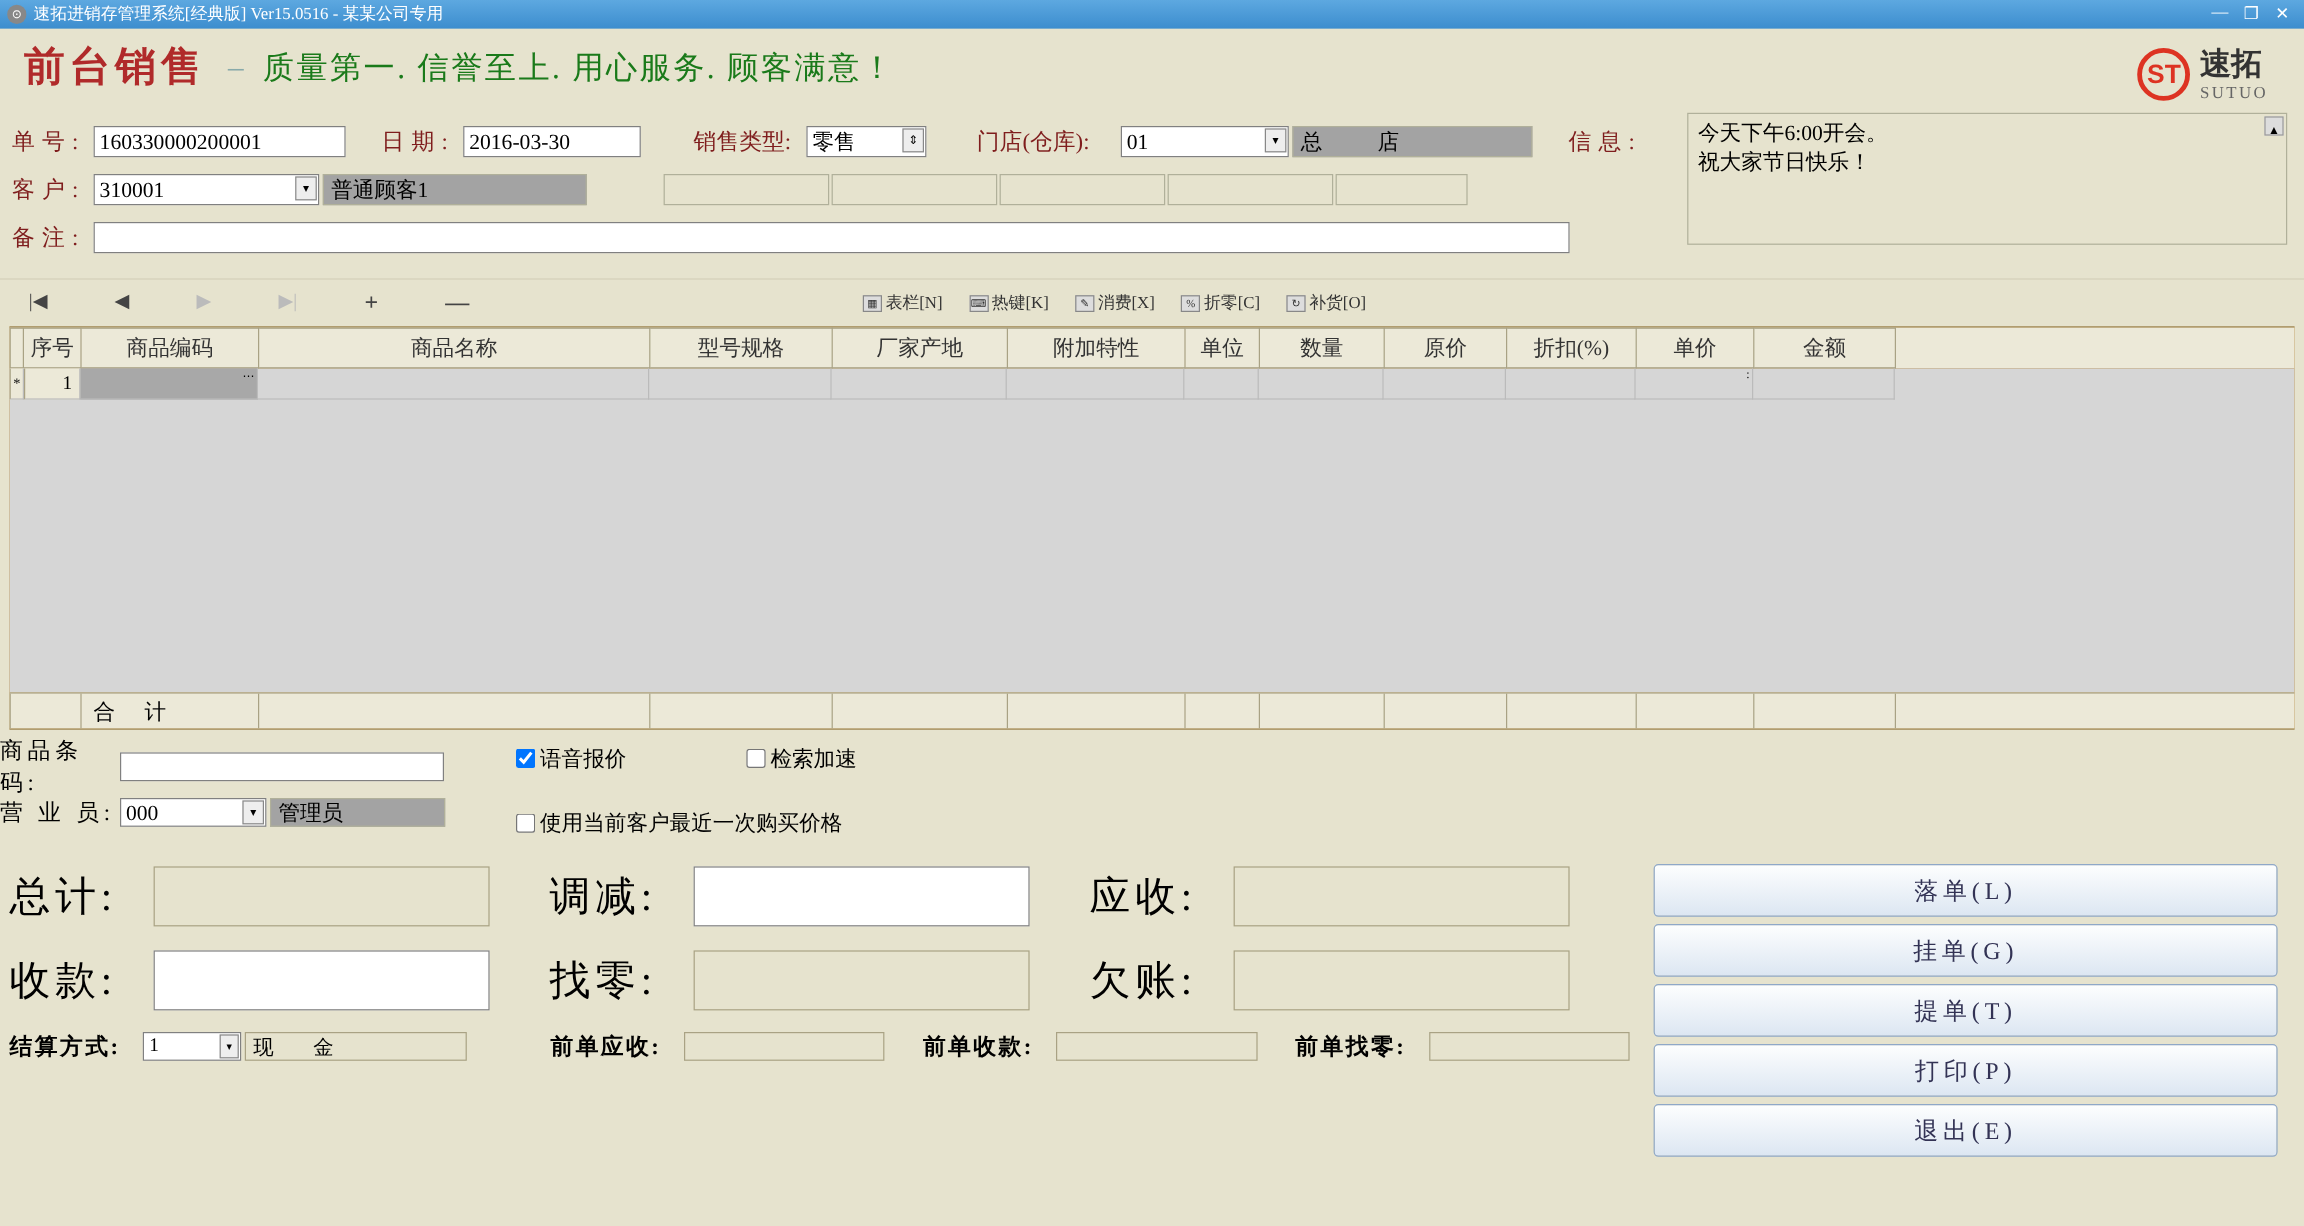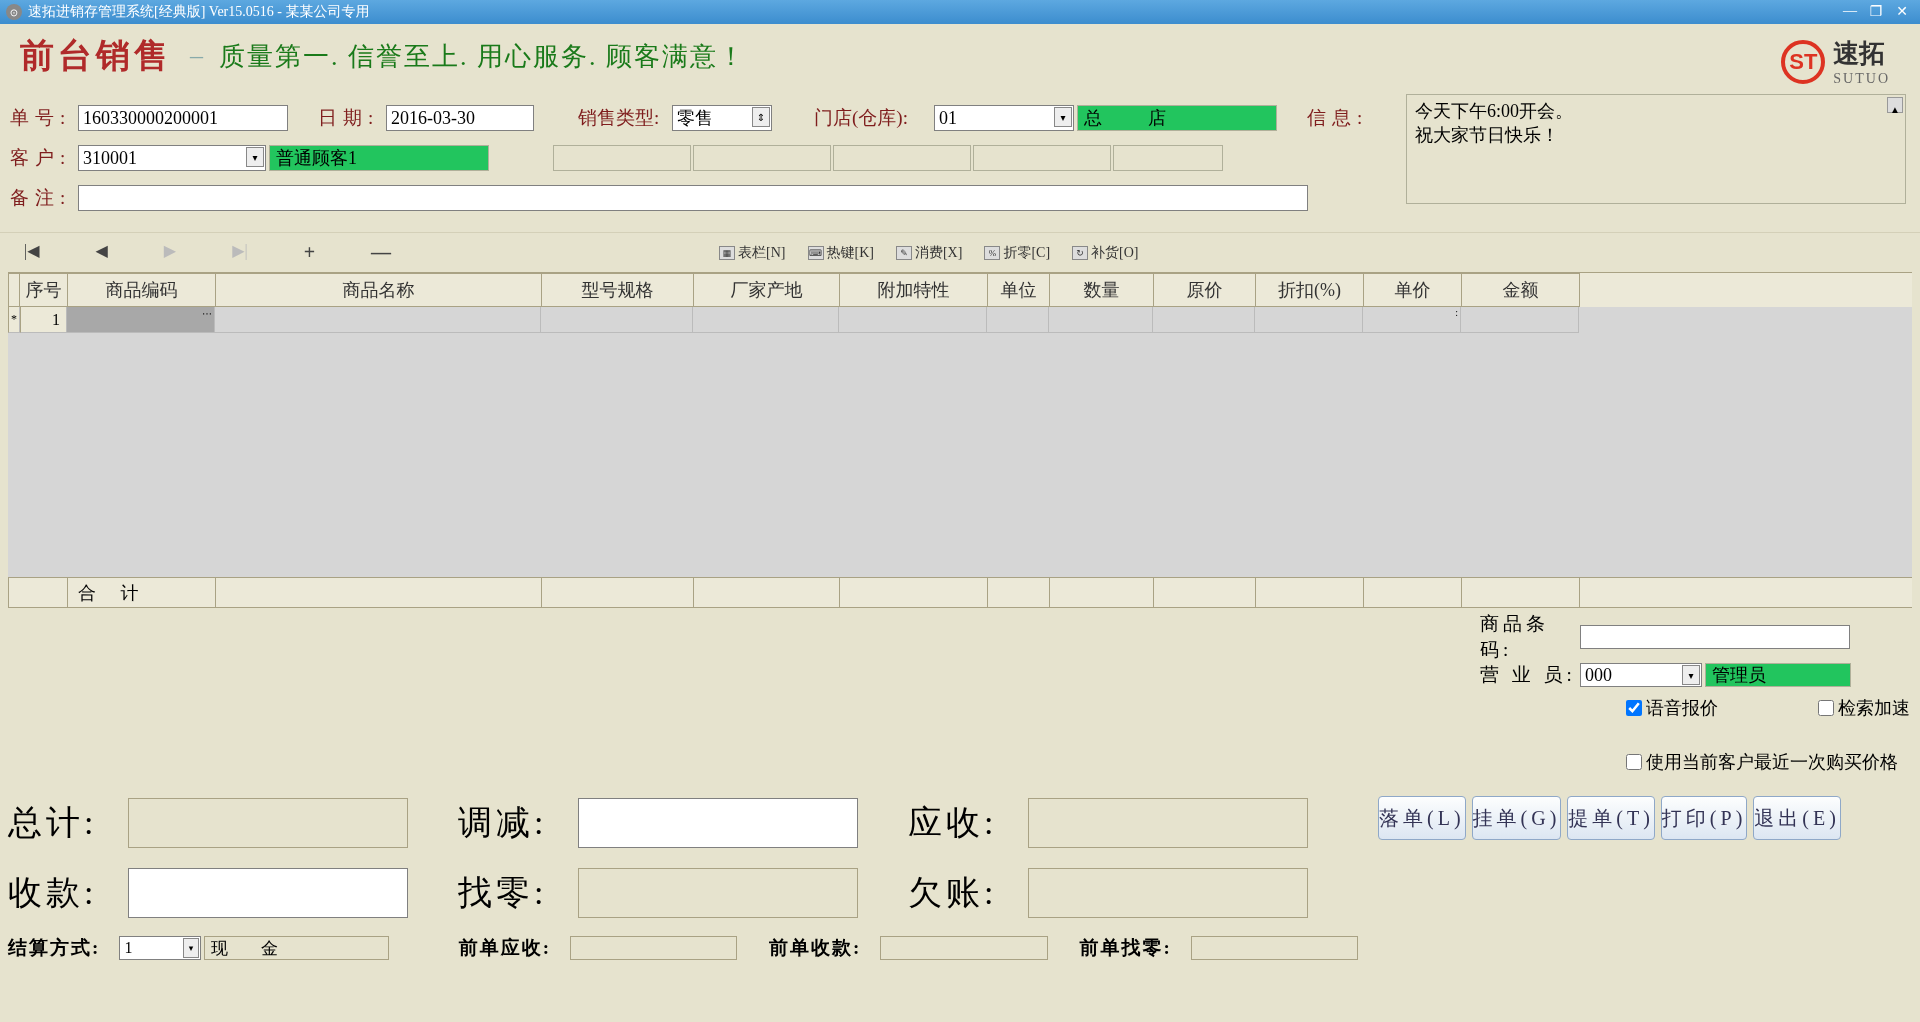--- a/index.html
+++ b/index.html
@@ -23,21 +23,21 @@
 .logo-right .logo-en { font-size: 14px; color: #666; letter-spacing: 2px; }
 
 
 .form-area { padding: 10px 10px 6px 10px; position: relative; }
 .row { display: flex; align-items: center; height: 40px; }
 .label { font-size: 19px; color: #7f1d1d; width: 68px; text-align: left; letter-spacing: 6px; }
 .label-narrow { letter-spacing: 0; }
 .input { height: 26px; background: #fff; border: 1px solid #808080; font-size: 18px; padding: 0 4px; }
 .combo { position: relative; display: inline-flex; }
 .combo .drop { position: absolute; right: 2px; top: 2px; width: 18px; height: 20px; border: 1px solid #888; background: #eee; font-size: 10px; display:flex; align-items:center; justify-content:center; }
-.readonly-box { height: 26px; border: 1px solid #b0b09a; background: #22c55e; padding: 0 6px; display:inline-flex; align-items:center; font-size:18px; }
+.readonly-box { height: 26px; border: 1px solid #b0b09a; background: #a3a3a3; padding: 0 6px; display:inline-flex; align-items:center; font-size:18px; }
 .small-box { height: 26px; border: 1px solid #b0b09a; background: #e6e3ce; width: 138px; margin-right: 2px; }
 .info-box { position: absolute; right: 14px; top: 6px; width: 500px; height: 110px; border: 1px solid #b0b09a; background: #e6e3ce; font-size: 18px; padding: 4px 8px; line-height: 24px; }
 .info-box .scroll-up { position: absolute; right: 2px; top: 2px; width: 16px; height: 16px; border: 1px solid #999; background:#ddd; font-size:10px; text-align:center; }
 .memo { width: 1230px; height: 26px; background: #fff; border: 1px solid #808080; }
 
 
 .toolbar { height: 40px; display: flex; align-items: center; padding: 0 16px; background: #e6e3ce; border-top: 1px solid #d4d0b8; margin-top: 8px; }
 .nav-btns { display: flex; gap: 40px; margin-right: 60px; }
 .nav-btn { font-size: 16px; cursor: pointer; color: #444; padding: 2px 8px; }
 .tool-btns { display: flex; gap: 22px; margin-left: 260px; }
@@ -57,21 +57,21 @@
 .grid-row .gc.star { width: 12px; justify-content:center; background:#ece9d8; font-size:12px; padding:0; border-left:1px solid #a9a284;}
 .grid-row .gc.edit { background: #a8a8a8; position: relative; }
 .grid-row .gc.edit .tri { position: absolute; right: 2px; top: 1px; font-size: 10px; }
 .grid-foot { display: flex; background: #ece9d8; height: 30px; border-top: 1px solid #a9a284; }
 .grid-foot .gf { border-right: 1px solid #a9a284; display:flex; align-items:center; justify-content:center; font-size:18px; }
 .w-star { width: 12px; } .w-idx { width: 48px; } .w-code { width: 148px; } .w-name { width: 326px; }
 .w-spec { width: 152px; } .w-origin { width: 146px; } .w-attr { width: 148px; } .w-unit { width: 62px; }
 .w-qty { width: 104px; } .w-price { width: 102px; } .w-disc { width: 108px; } .w-unitp { width: 98px; } .w-amt { width: 118px; }
 
 
-.lower { padding: 10px 10px; display: flex; align-items: flex-end; flex-direction: column; }
+.lower { padding: 10px 0; display: flex; align-items: center; }
 .lower-left { width: 430px; }
 .lower-left .lrow { display: flex; align-items: center; height: 38px; }
 .lower-left .llabel { width: 100px; font-size: 19px; letter-spacing: 4px; }
 .lower-left .linput { width: 270px; height: 24px; border: 1px solid #808080; background:#fff; }
 .lower-left .lcombo { width: 122px; height: 24px; }
 .lower-left .lval { width: 146px; height: 24px; margin-left: 3px; }
 .lower-mid { display: flex; flex-direction: column; gap: 30px; padding-top: 2px; }
 .chk { display: flex; align-items: center; font-size: 18px; gap: 4px; }
 .chk input { width: 16px; height: 16px; }
 .chk-row { display: flex; gap: 100px; }
@@ -83,21 +83,21 @@
 .tlabel { font-size: 34px; width: 120px; letter-spacing: 4px; }
 .tbox { width: 280px; height: 50px; border: 1px solid #a9a284; background: #e6e3ce; margin-right: 50px; }
 .trow2 { display: flex; align-items: center; height: 40px; }
 .t2label { font-size: 19px; width: 112px; letter-spacing: 2px; font-weight: bold; }
 .t2combo { width: 82px; height: 24px; border: 1px solid #808080; background:#fff; position:relative; padding-left:4px; font-size:16px; display:inline-flex; align-items:center; }
 .t2combo .dd { position:absolute; right:1px; top:1px; width:16px; height:20px; border:1px solid #888; background:#eee; font-size:9px; display:flex; align-items:center; justify-content:center; }
 .t2ro { width: 186px; height: 24px; border: 1px solid #a9a284; background:#e6e3ce; margin-left: 3px; padding:0 6px; font-size:17px; display:inline-flex; align-items:center; letter-spacing: 8px; }
 .t2val { width: 168px; height: 24px; border: 1px solid #a9a284; background:#e6e3ce; }
 
 
-.right-btns { width: 540px; display: flex; flex-direction: row; gap: 6px; padding-top: 8px; padding-left: 20px; }
+.right-btns { width: 540px; display: flex; flex-direction: column; gap: 6px; padding-top: 8px; padding-left: 20px; }
 .big-btn { height: 44px; border: 1px solid #8fa8c8; border-radius: 4px; background: linear-gradient(#fdfefe, #dce6f2); font-size: 20px; color: #335; cursor: pointer; display:flex; align-items:center; justify-content:center; letter-spacing: 4px; }
 </style>
 </head>
 <body>
 
 <div class="titlebar">
   <span class="app-icon">⊙</span>
   <span class="title-text">速拓进销存管理系统[经典版] Ver15.0516  -  某某公司专用</span>
   <span class="win-btn">—</span>
   <span class="win-btn">❐</span>

